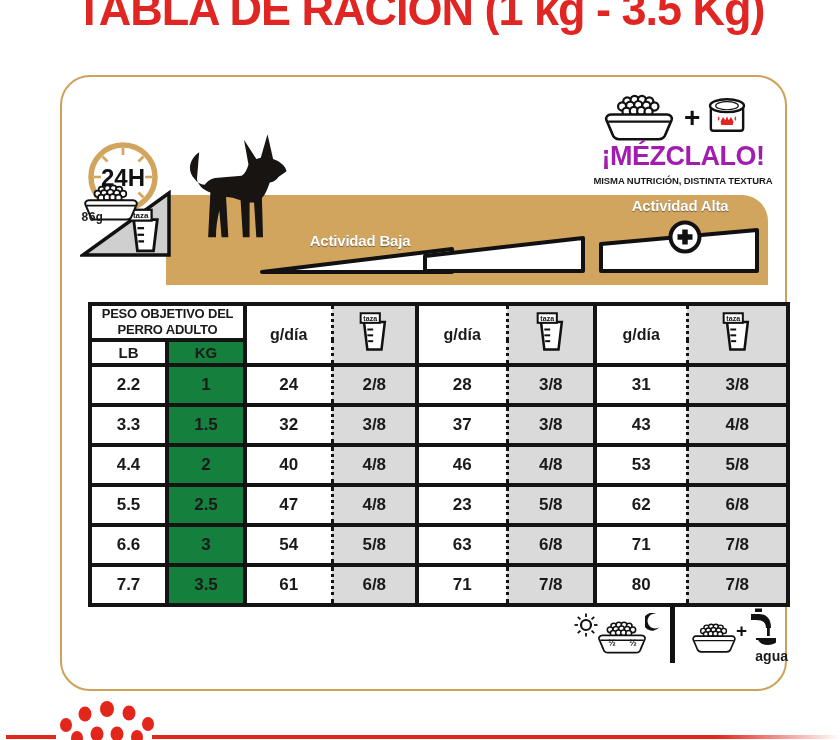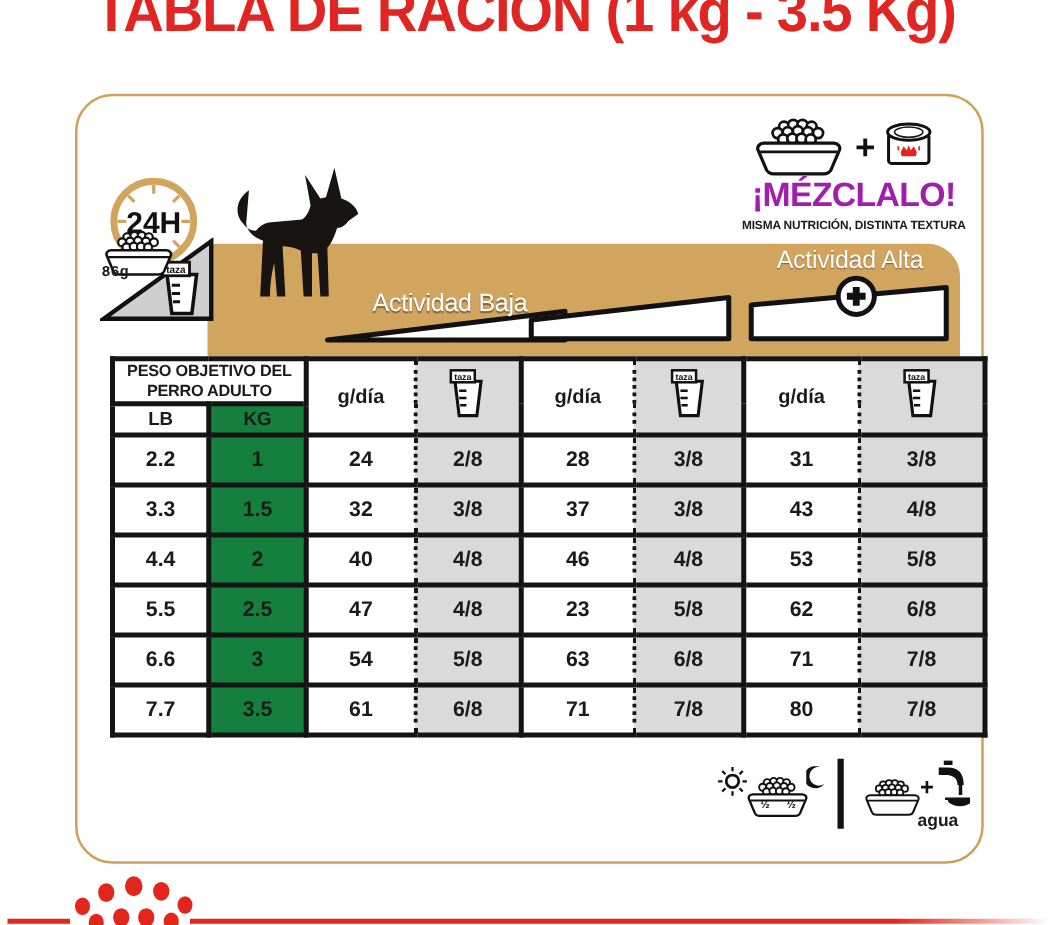--- a/index.html
+++ b/index.html
@@ -12,50 +12,50 @@
          color:#e02623;letter-spacing:-1px;white-space:nowrap;transform:scaleY(1.04);}
 
   
   #panel{left:60px;top:75px;width:723px;height:612px;border:2.5px solid #cda258;
          border-radius:30px;background:#fff;}
 
   
   #band{left:166px;top:195px;width:602px;height:90px;background:#d2a55f;
         border-top-right-radius:26px;}
 
-  .wedge-label{color:#fff;font-weight:normal;font-size:20px;text-align:center;
+  .wedge-label{color:#fff;font-weight:bold;font-size:15px;text-align:center;
                text-shadow:0 1px 1px rgba(0,0,0,0.45);letter-spacing:-0.2px;}
 
   
   #amount86{left:70px;top:211px;width:44px;font-size:12px;font-weight:bold;text-align:center;font-family:Liberation Mono, monospace;}
 
   
   #mix-head{left:578px;top:141px;width:210px;text-align:center;font-size:27px;
             font-weight:bold;color:#a21caf;letter-spacing:-0.5px;}
   #mix-sub{left:570px;top:175px;width:226px;text-align:center;font-size:9.5px;
            font-weight:bold;letter-spacing:-0.1px;}
   .plus-txt{font-weight:bold;color:#111;}
 
   
-  #rtable{left:88px;top:285px;border-radius:15px;}
+  #rtable{left:88px;top:302px;border-radius:15px;}
   table{border-collapse:collapse;table-layout:fixed;width:698px;}
   td{border:4px solid #141414;text-align:center;vertical-align:middle;
      font-weight:bold;font-size:17px;padding:0;background:#fff;}
   tr.hrow1{height:36px;} tr.hrow2{height:25px;} tr.drow{height:40px;}
   td.peso{font-size:13px;line-height:1.2;border-bottom:3px solid #141414;letter-spacing:-0.2px;}
   td.lbkg{font-size:15px;}
   td.gray{background:#15803d;}
   td.gcol{border-right:3px dotted #141414;}
   td.tcol{border-left:3px dotted #141414;background:#dadada;}
   td.ghead{font-size:16px;}
 
   
   #divider{left:670px;top:607px;width:4.5px;height:56px;background:#111;}
   .half{font-size:9px;font-weight:bold;width:14px;text-align:center;}
-  #agua{left:734px;top:648px;width:54px;text-align:left;font-size:14px;font-weight:bold;}
+  #agua{left:734px;top:648px;width:54px;text-align:right;font-size:14px;font-weight:bold;}
 
   
   #redline-l{left:6px;top:735px;width:50px;height:4px;background:#e3261b;}
   #redline-r{left:152px;top:735px;width:688px;height:4px;
              background:linear-gradient(90deg,#e3261b 0%,#e3261b 82%,rgba(227,38,27,0) 100%);}
 </style>
 </head>
 <body>
 
 <div id="stage">

